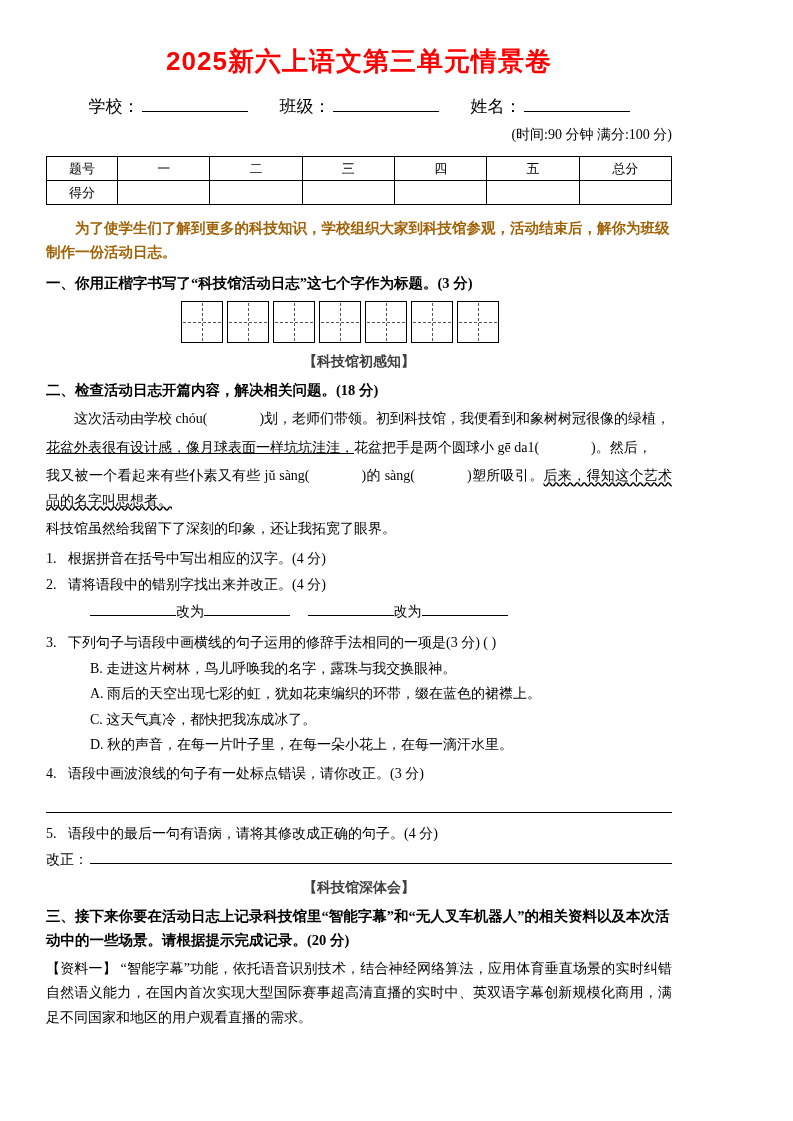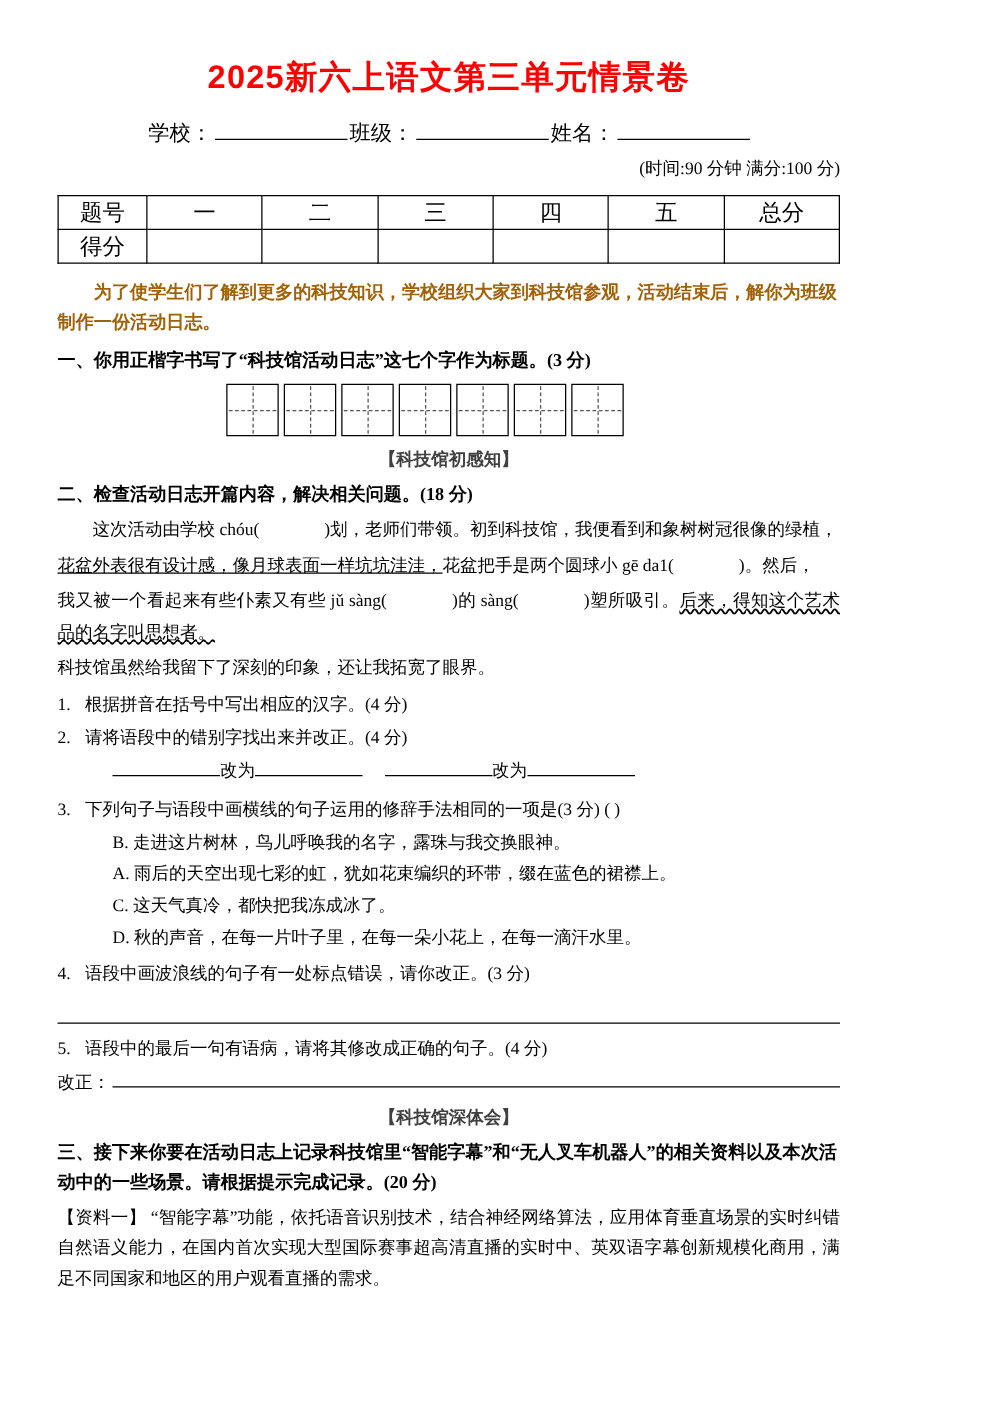--- a/index.html
+++ b/index.html
@@ -27,21 +27,21 @@
     font-size: 26px;
     font-weight: bold;
     letter-spacing: 1px;
     margin: 14px 0 16px 0;
     font-family: "Liberation Sans", "DejaVu Sans", sans-serif;
   }
   .idline {
     display: flex;
     justify-content: center;
     align-items: baseline;
-    gap: 2px;
+    gap: 32px;
     font-size: 17px;
     margin-bottom: 8px;
   }
   .idline .field {
     display: inline-flex;
     align-items: baseline;
   }
   .idline .lbl { white-space: nowrap; }
   .blank {
     display: inline-block;
@@ -58,21 +58,21 @@
   table.score {
     width: 100%;
     border-collapse: collapse;
     table-layout: fixed;
     margin-bottom: 12px;
   }
   table.score td {
     border: 1px solid #000;
     height: 21px;
     text-align: center;
-    font-size: 18px;
+    font-size: 13px;
     padding: 1px 2px;
   }
   table.score td.hdr { width: 66px; }
   .intro {
     color: #a16207;
     font-weight: bold;
     font-size: 14.5px;
     line-height: 1.65;
     text-indent: 2em;
     margin: 6px 0 6px 0;

